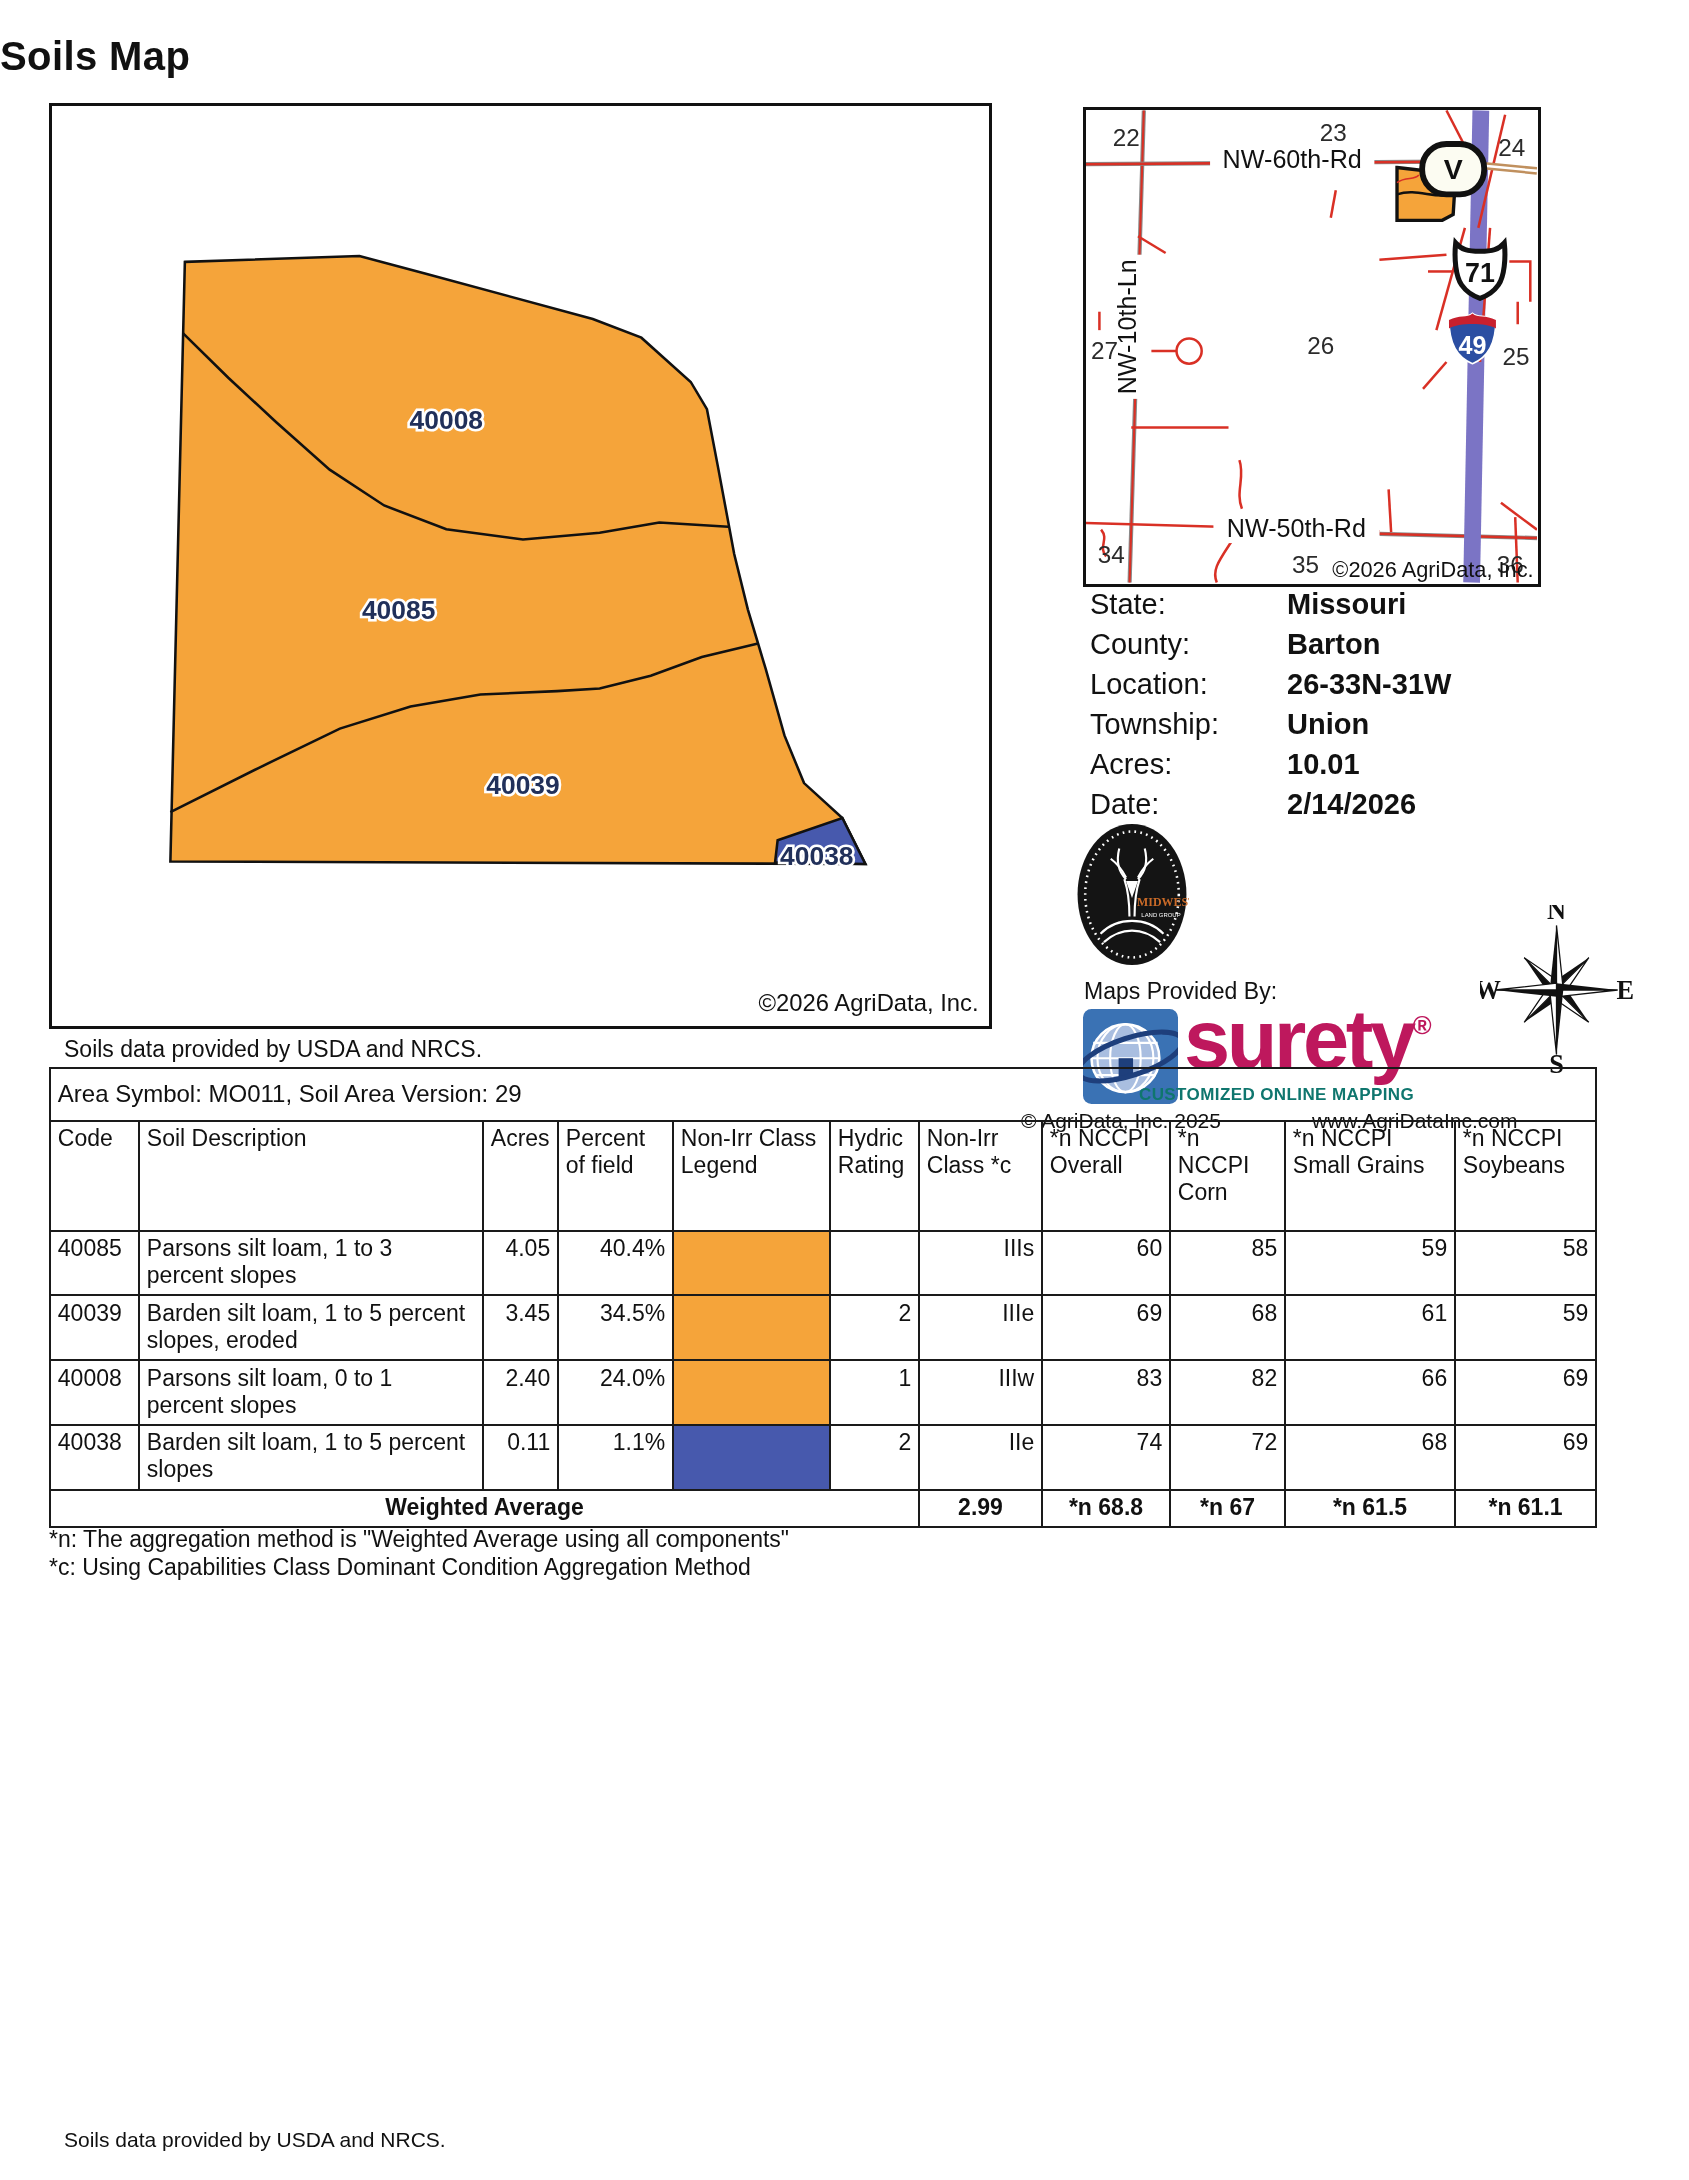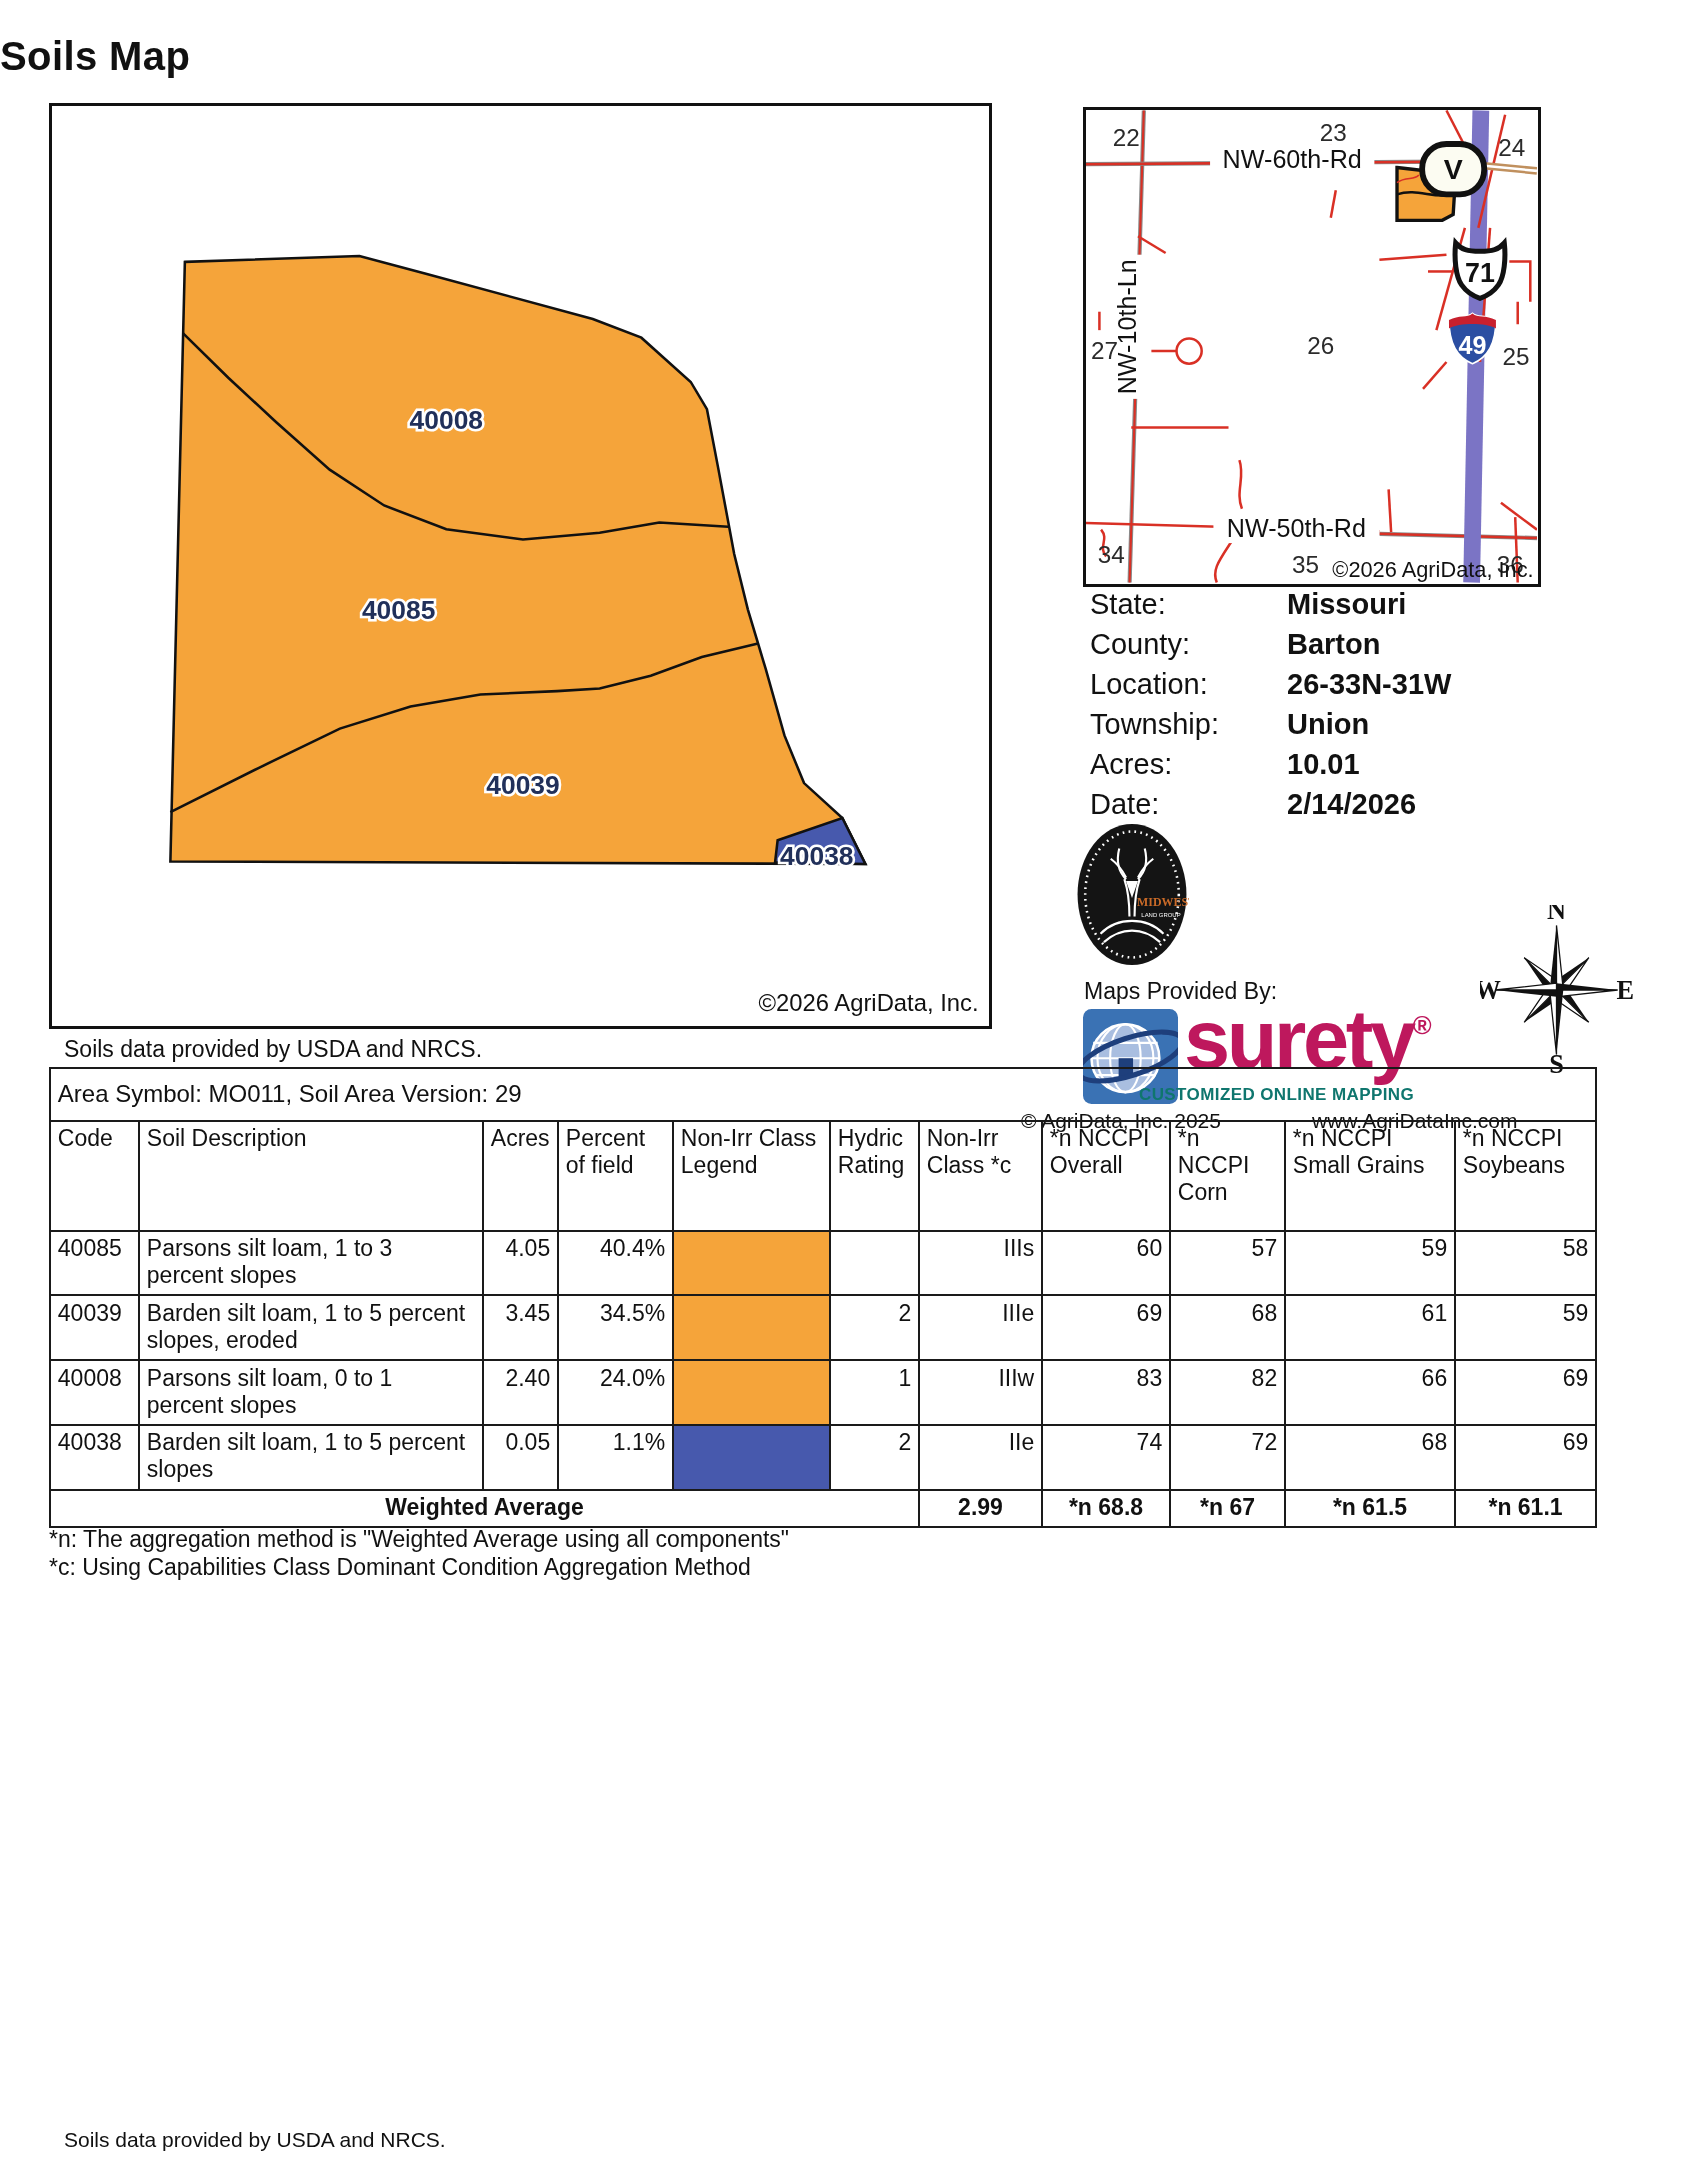--- a/index.html
+++ b/index.html
@@ -303,21 +303,21 @@
   <tbody id="soil-table-body">
       <tr class="data-row">
         <td>40085</td>
         <td>Parsons silt loam, 1 to 3 percent slopes</td>
         <td class="num">4.05</td>
         <td class="num">40.4%</td>
         <td style="background: rgb(245, 164, 58);"></td>
         <td class="num"></td>
         <td class="num">IIIs</td>
         <td class="num">60</td>
-        <td class="num">57</td>
+        <td class="num">85</td>
         <td class="num">59</td>
         <td class="num">58</td>
       </tr>
       <tr class="data-row">
         <td>40039</td>
         <td>Barden silt loam, 1 to 5 percent slopes, eroded</td>
         <td class="num">3.45</td>
         <td class="num">34.5%</td>
         <td style="background: rgb(245, 164, 58);"></td>
         <td class="num">2</td>
@@ -336,21 +336,21 @@
         <td class="num">1</td>
         <td class="num">IIIw</td>
         <td class="num">83</td>
         <td class="num">82</td>
         <td class="num">66</td>
         <td class="num">69</td>
       </tr>
       <tr class="data-row">
         <td>40038</td>
         <td>Barden silt loam, 1 to 5 percent slopes</td>
-        <td class="num">0.05</td>
+        <td class="num">0.11</td>
         <td class="num">1.1%</td>
         <td style="background: rgb(71, 89, 173);"></td>
         <td class="num">2</td>
         <td class="num">IIe</td>
         <td class="num">74</td>
         <td class="num">72</td>
         <td class="num">68</td>
         <td class="num">69</td>
       </tr>
       <tr class="weighted-row">

